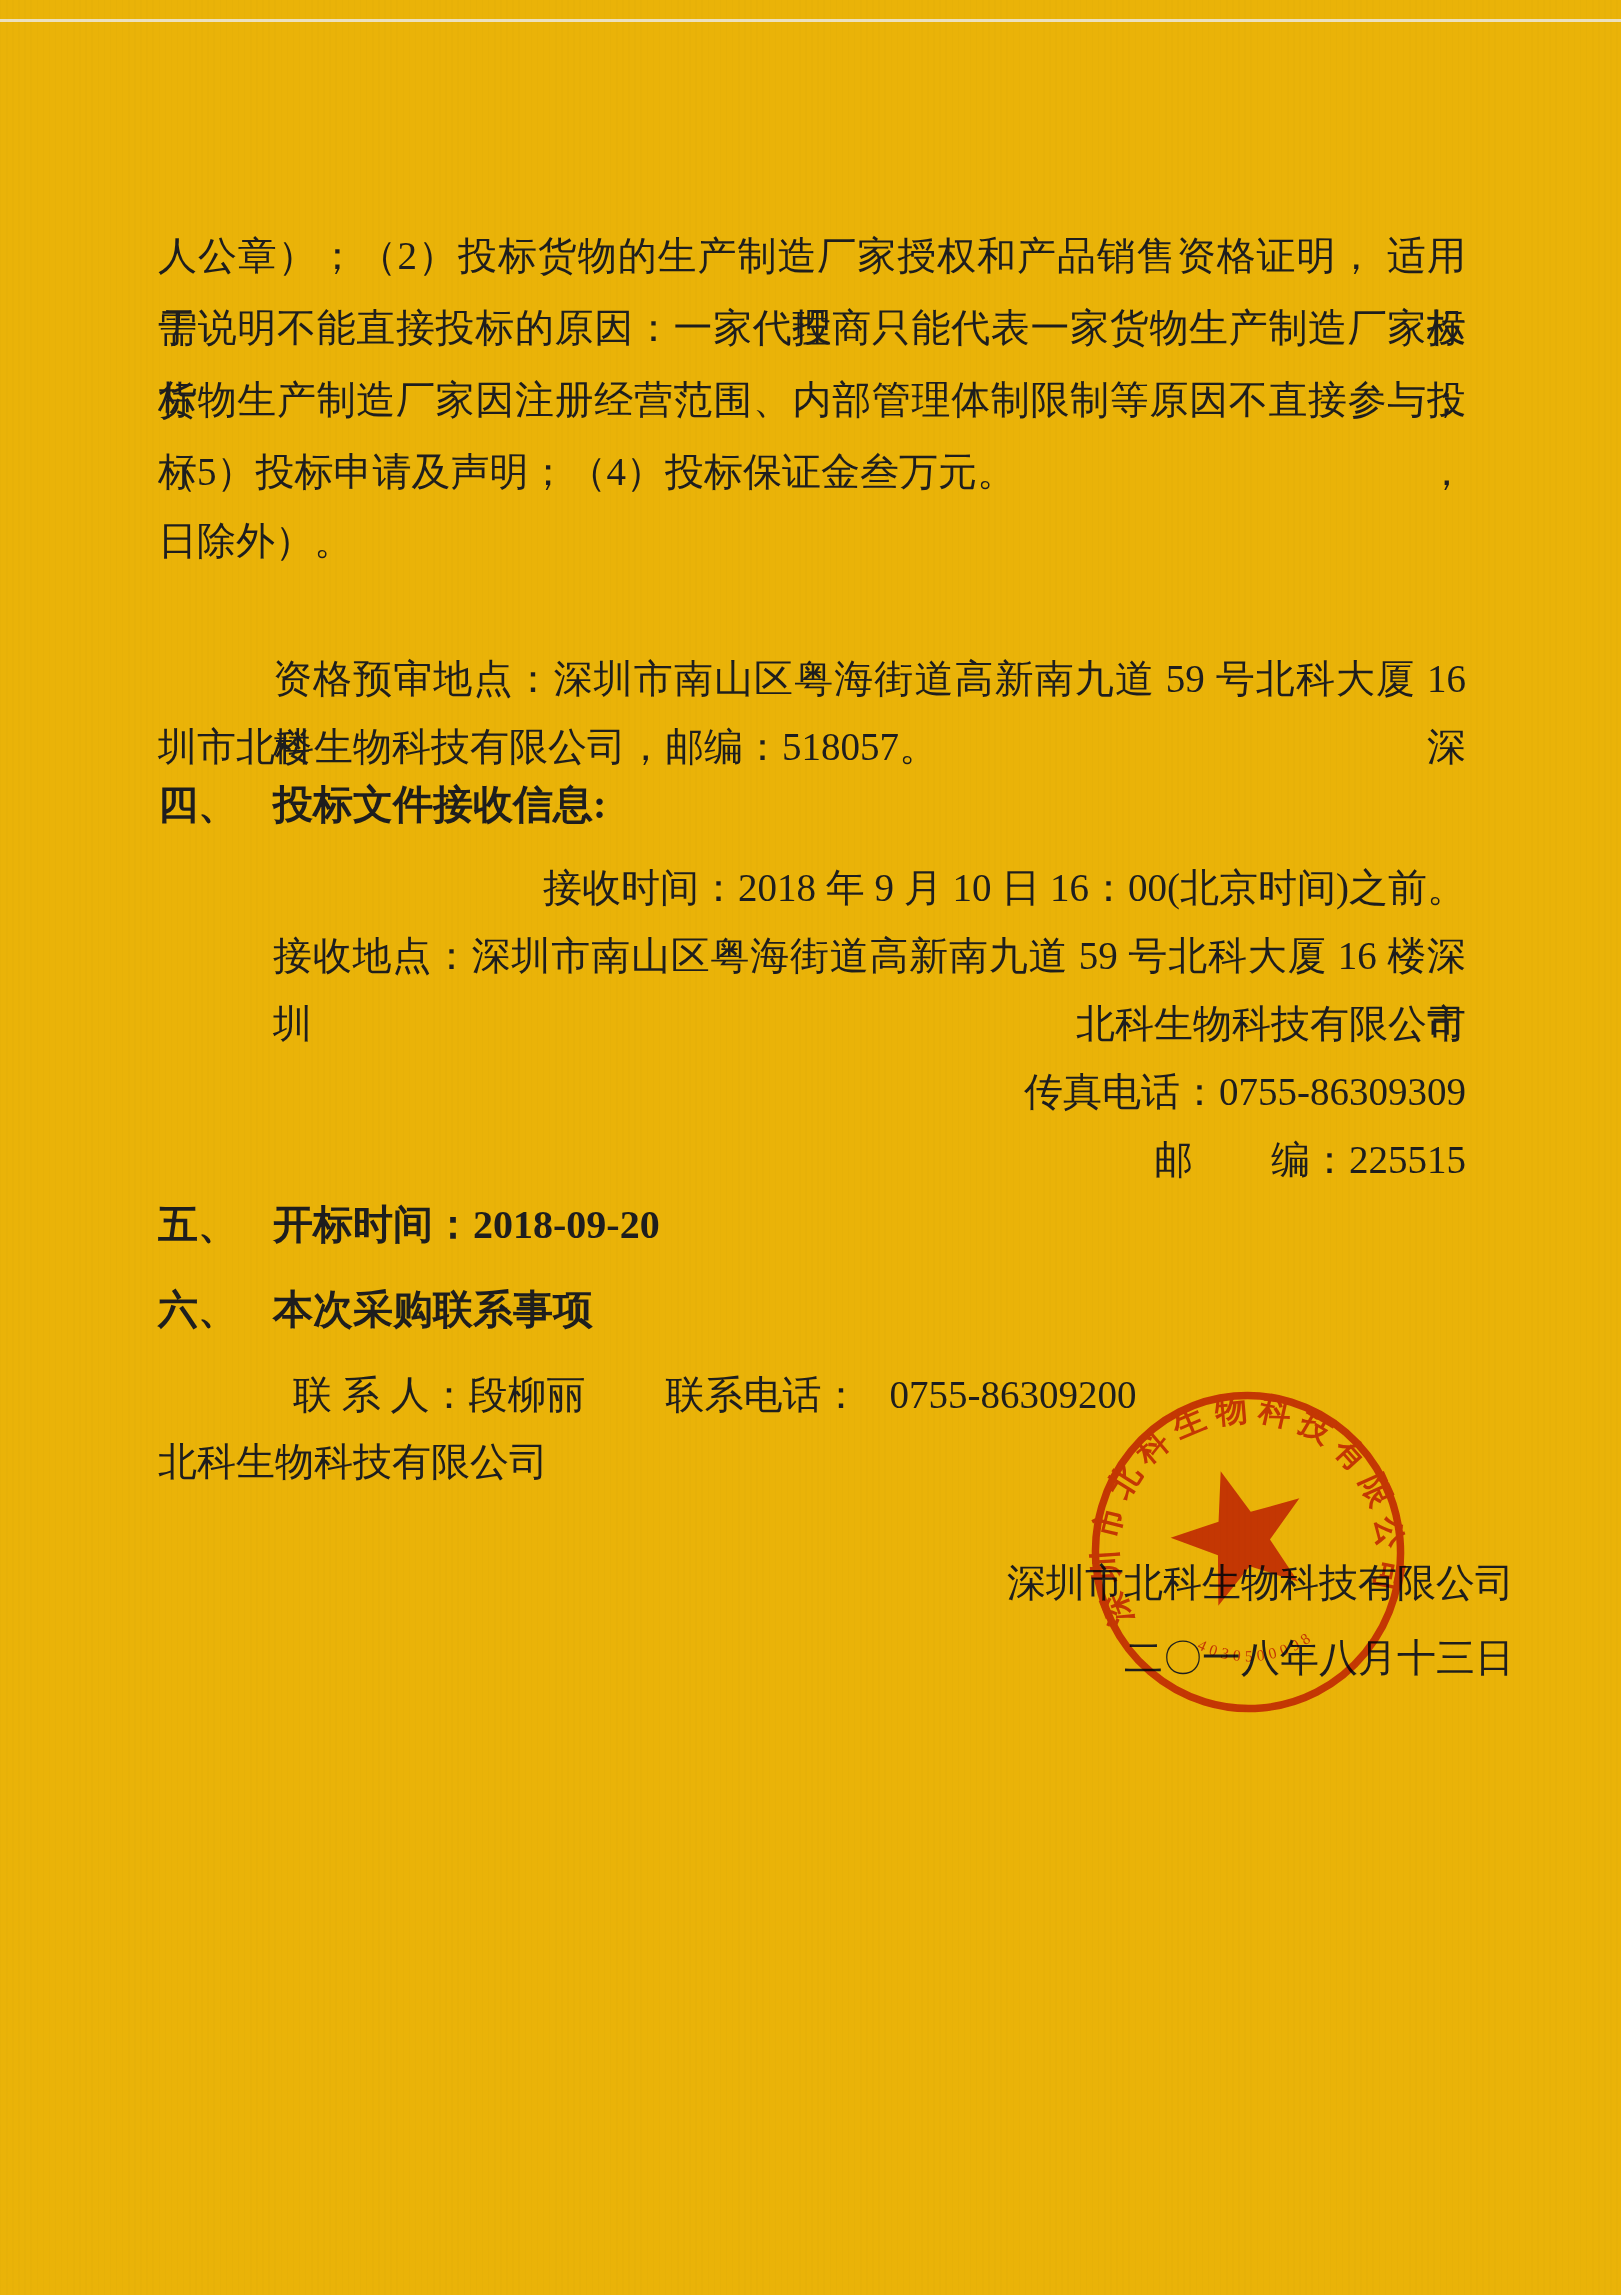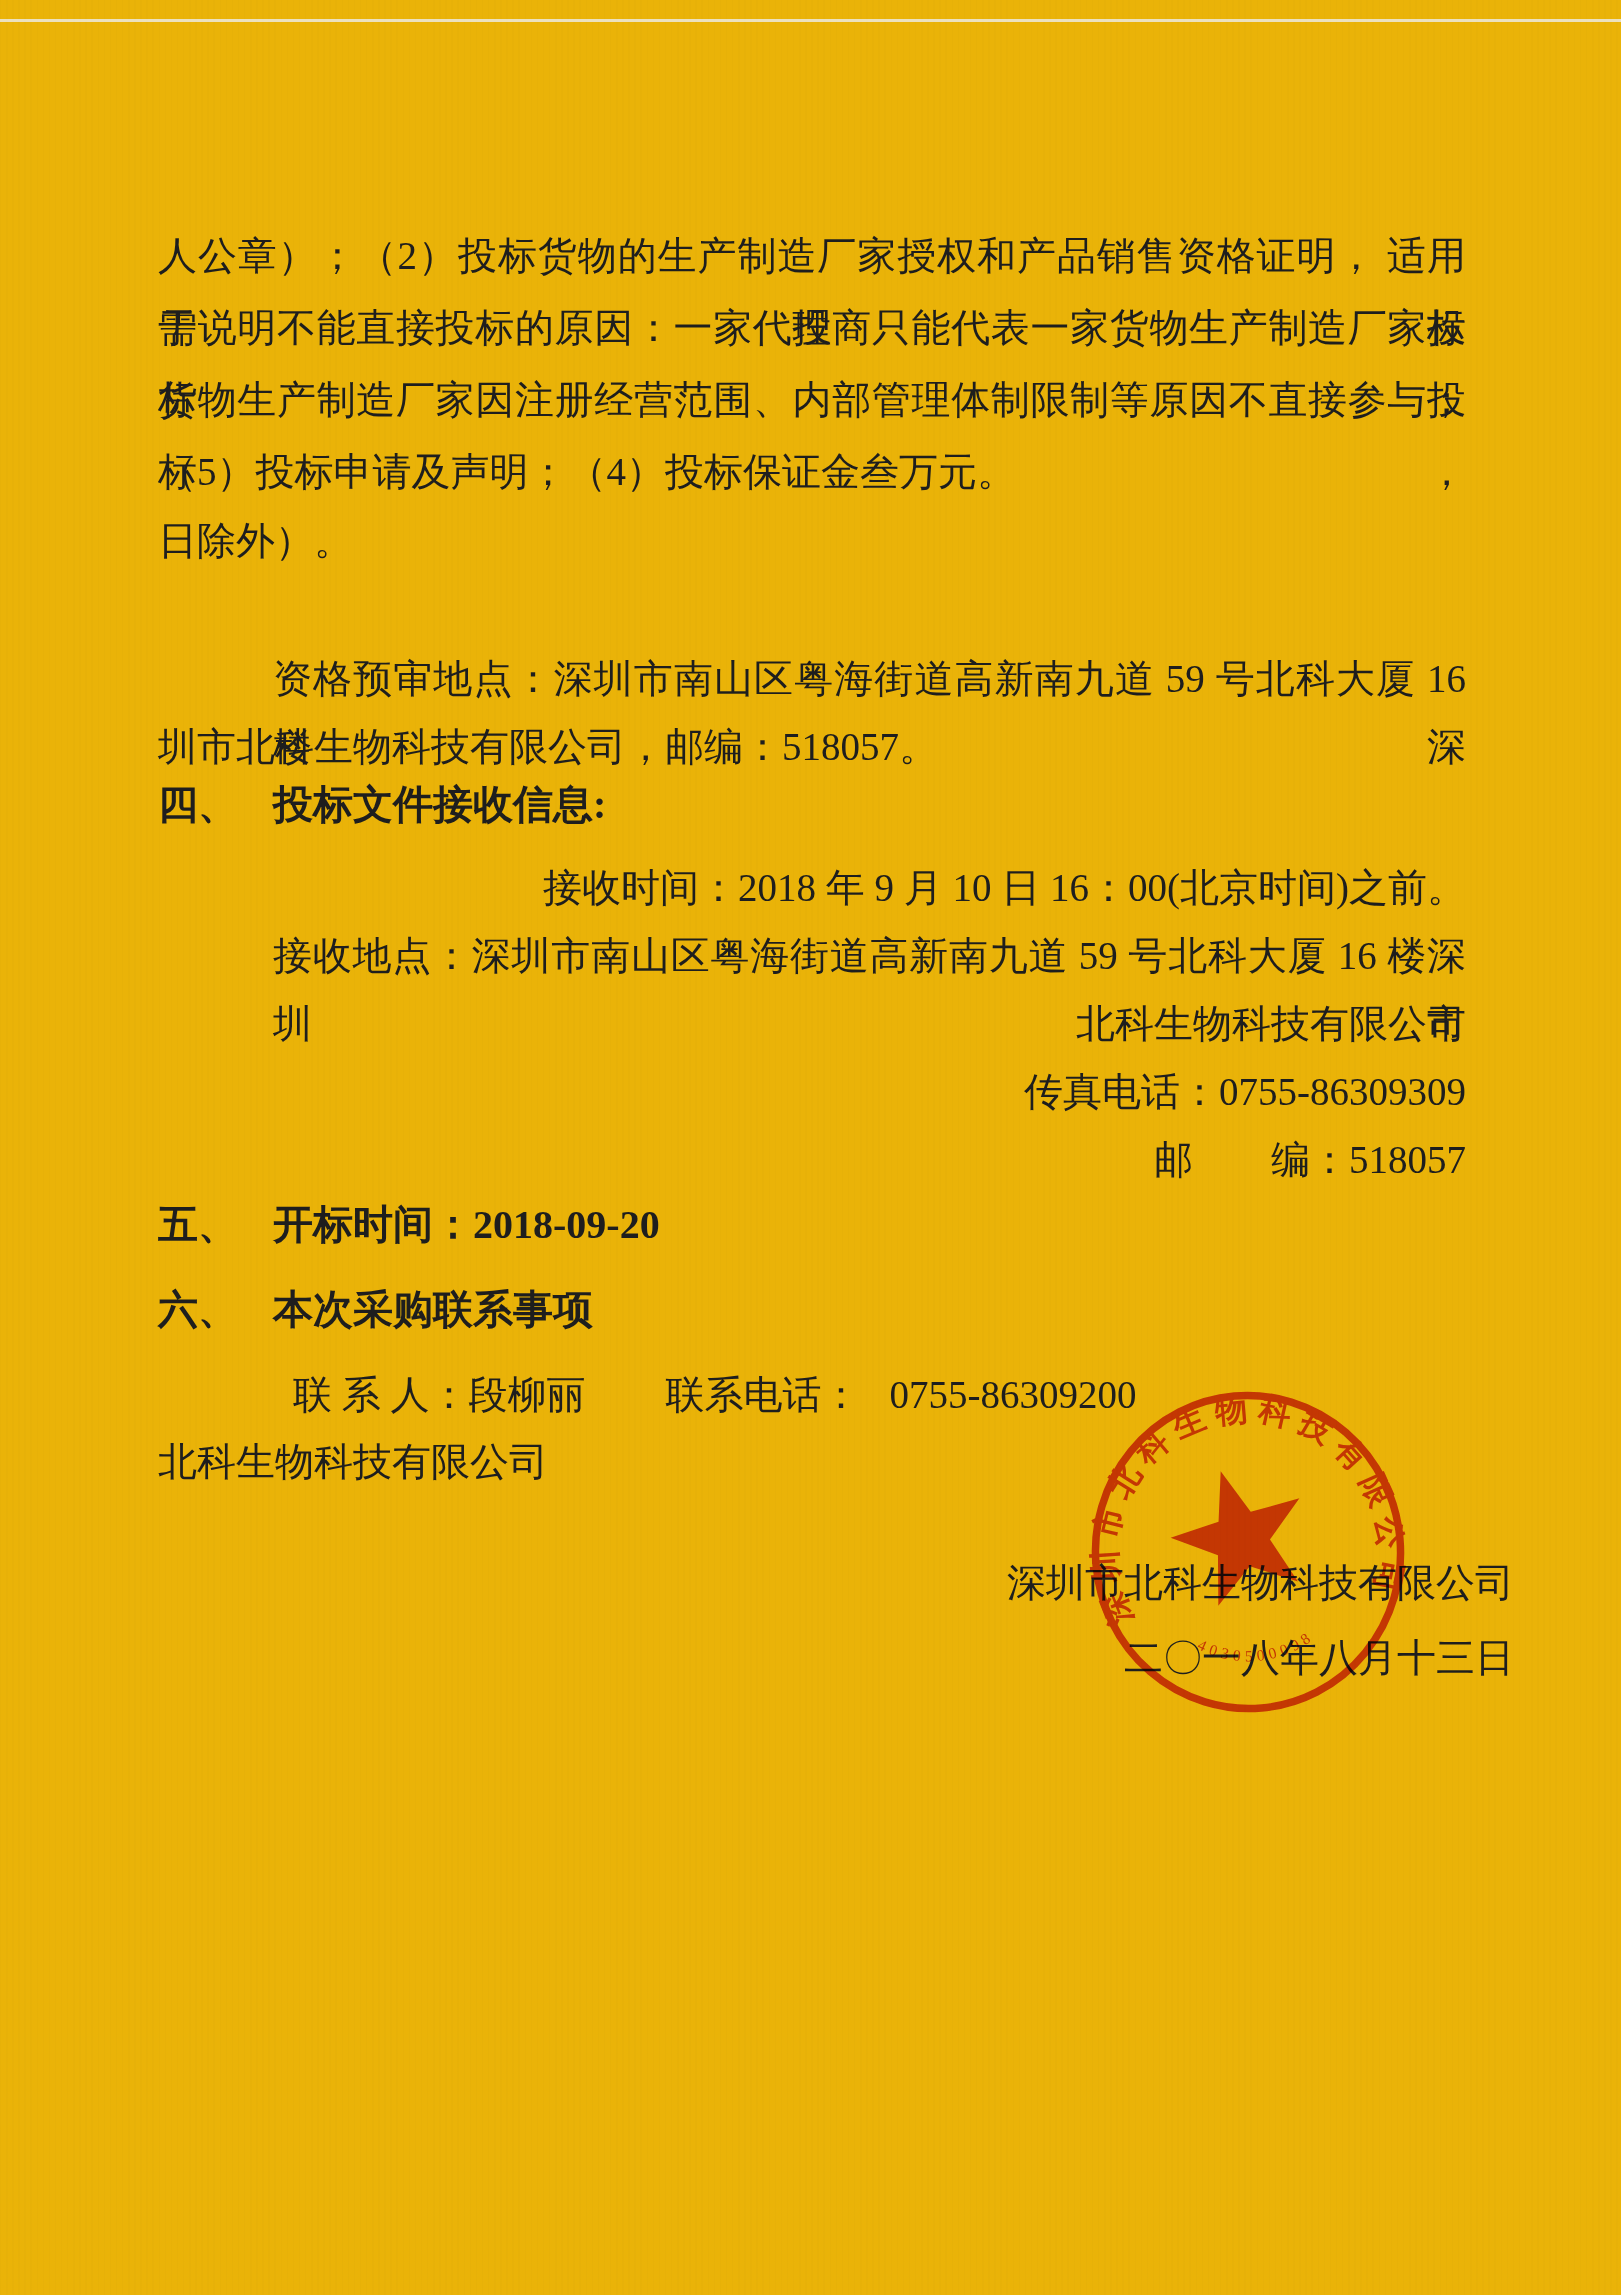--- a/index.html
+++ b/index.html
@@ -65,21 +65,21 @@
 
   <div class="block heading" style="top:781px">
     <span class="num">四、</span><span>投标文件接收信息:</span>
   </div>
 
   <div class="block lh100" style="top:854px">
     <div class="line ind">接收时间：2018 年 9 月 10 日 16：00(北京时间)之前。</div>
     <div class="line just ind">接收地点：深圳市南山区粤海街道高新南九道 59 号北科大厦 16 楼深圳市</div>
     <div class="line ind">北科生物科技有限公司</div>
     <div class="line ind">传真电话：0755-86309309</div>
-    <div class="line ind">邮　　编：518057</div>
+    <div class="line ind">邮　　编：225515</div>
   </div>
 
   <div class="block heading" style="top:1201px">
     <span class="num">五、</span><span>开标时间：</span><span class="val">2018-09-20</span>
   </div>
 
   <div class="block heading" style="top:1286px">
     <span class="num">六、</span><span>本次采购联系事项</span>
   </div>
 

